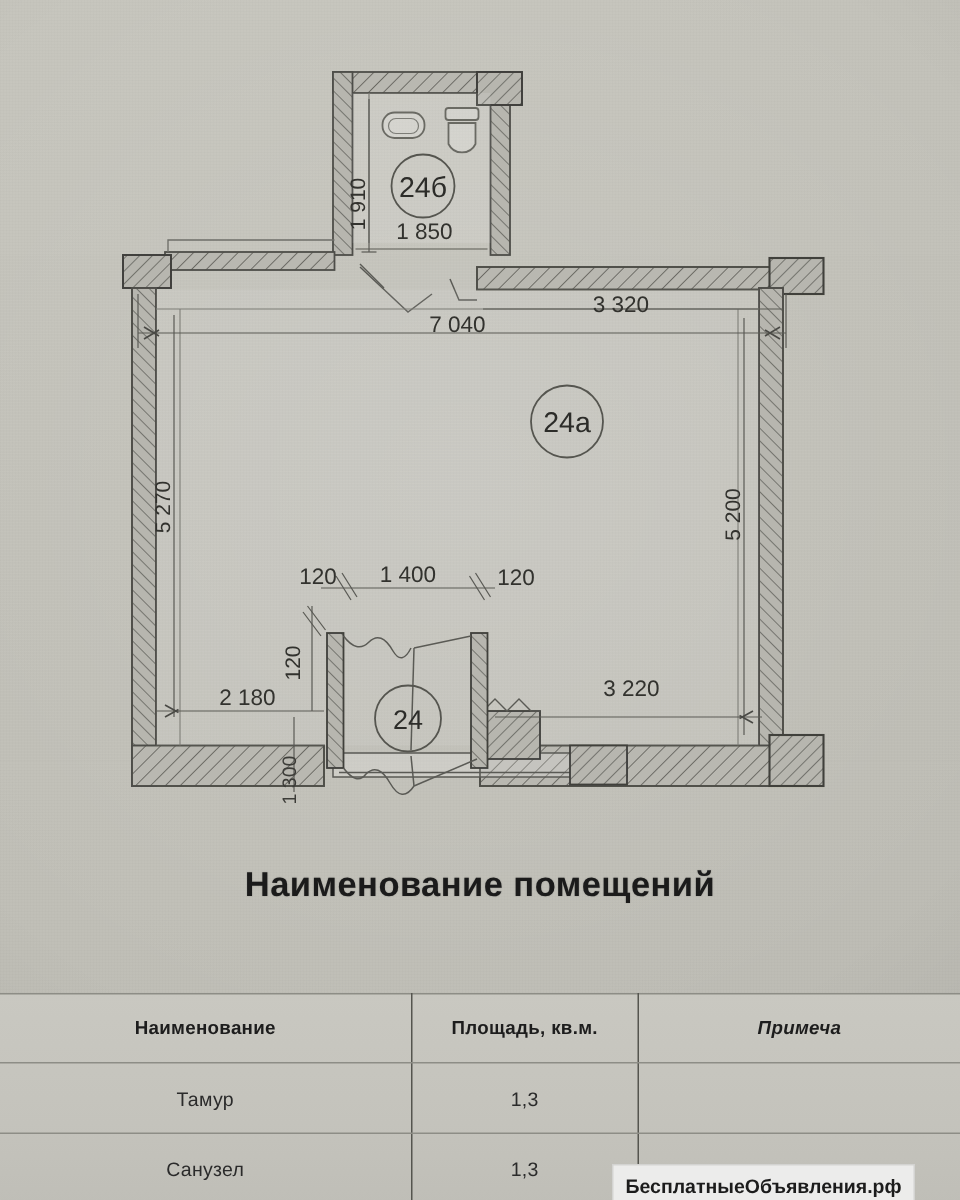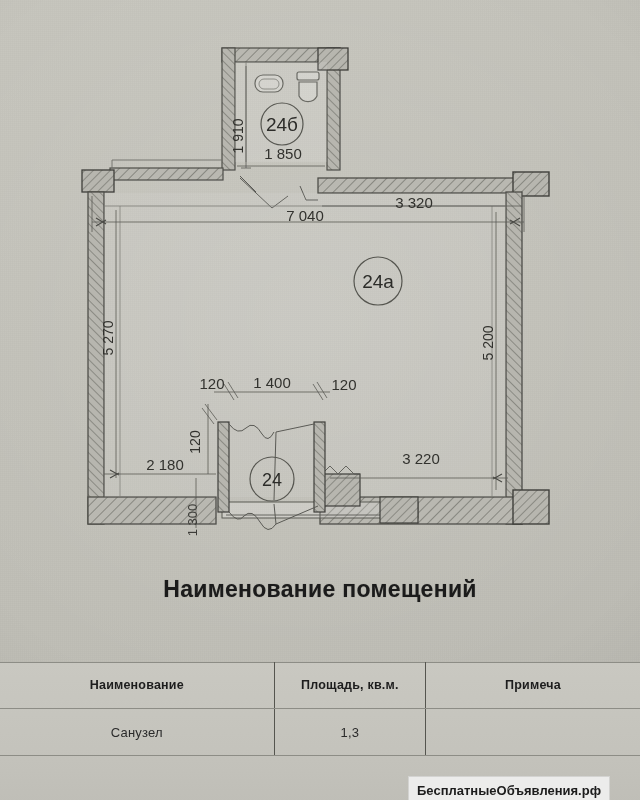--- a/index.html
+++ b/index.html
@@ -35,21 +35,21 @@
     font-size:13px;color:#2b2b2b;
   }
   table.expl td,table.expl th{
     border-bottom:1px solid #8d8d86;
     height:44px;text-align:center;vertical-align:middle;font-weight:normal;
     letter-spacing:.2px;
   }
   table.expl th{font-weight:bold;font-size:12.5px;color:#1d1d1d;}
   .col-name{width:275px;border-right:1px solid #55554f;}
   .col-area{width:150px;border-right:1px solid #55554f;margin-left:36px;}
-  .col-note{width:215px;}
+  .col-note{width:215px;font-style:italic;}
   .topline{position:absolute;left:0;top:0;width:640px;height:1px;background:#8d8d86;}
 
   .title{
     position:absolute;left:0;top:576px;width:640px;text-align:center;
     font-size:23px;font-weight:bold;color:#1b1b1b;letter-spacing:.3px;
     text-shadow:0 0 1px rgba(0,0,0,.25);
   }
 
   .watermark{
     position:absolute;left:408px;top:776px;
@@ -254,20 +254,25 @@
   <table class="expl">
     <thead>
       <tr>
         <th class="col-name">Наименование</th>
         <th class="col-area">Площадь,  кв.м.</th>
         <th class="col-note">Примеча</th>
       </tr>
     </thead>
     <tbody>
       <tr>
+        <td class="col-name">Тамур</td>
+        <td class="col-area">1,3</td>
+        <td class="col-note"></td>
+      </tr>
+      <tr>
         <td class="col-name">Санузел</td>
         <td class="col-area">1,3</td>
         <td class="col-note"></td>
       </tr>
     </tbody>
   </table>
 </div>
 
 <div class="watermark">БесплатныеОбъявления.рф</div>
 

